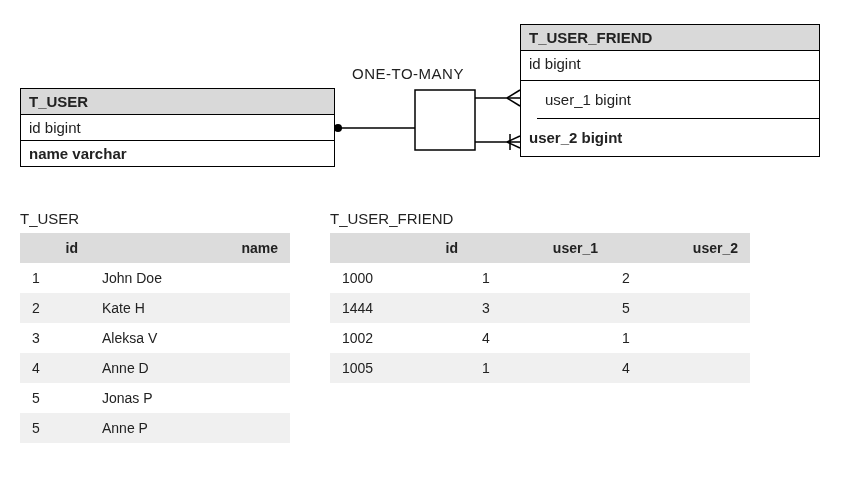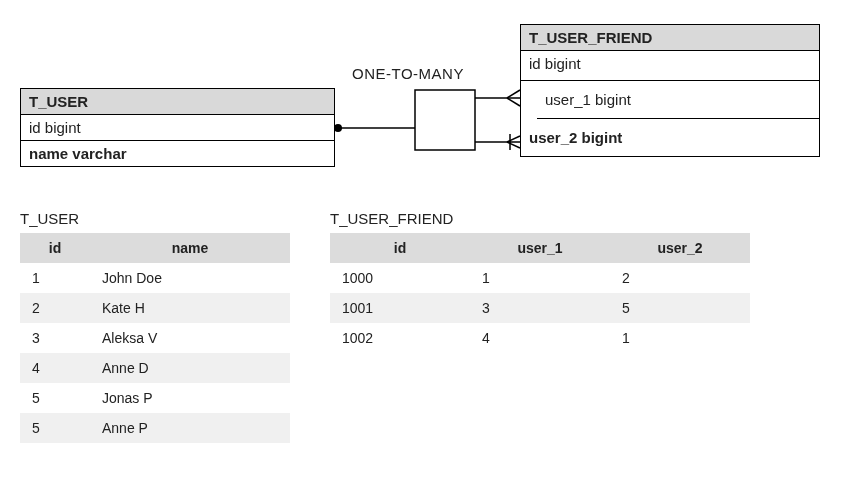--- a/index.html
+++ b/index.html
@@ -50,21 +50,21 @@
   .data-table-block { }
   .data-table-title {
     margin-bottom: 6px;
     font-size: 15px;
     color: #222;
   }
   table.data-table {
     border-collapse: collapse;
   }
   table.data-table th {
-    text-align: center;
+    text-align: right;
     background: #dcdcdc;
     padding: 7px 12px;
     font-weight: bold;
     font-size: 14px;
     border: none;
   }
   table.data-table td {
     padding: 7px 12px;
     font-size: 14px;
     border: none;
@@ -180,26 +180,31 @@
           <th class="t-uf-col">user_2</th>
         </tr>
       </thead>
       <tbody id="t-user-friend-tbody">
           <tr>
             <td>1000</td>
             <td>1</td>
             <td>2</td>
           </tr>
           <tr>
-            <td>1001</td>
+            <td>1444</td>
             <td>3</td>
             <td>5</td>
           </tr>
           <tr>
             <td>1002</td>
             <td>4</td>
             <td>1</td>
           </tr>
+          <tr>
+            <td>1005</td>
+            <td>1</td>
+            <td>4</td>
+          </tr>
         </tbody>
     </table>
   </div>
 
 </div>
 
 </body></html>

